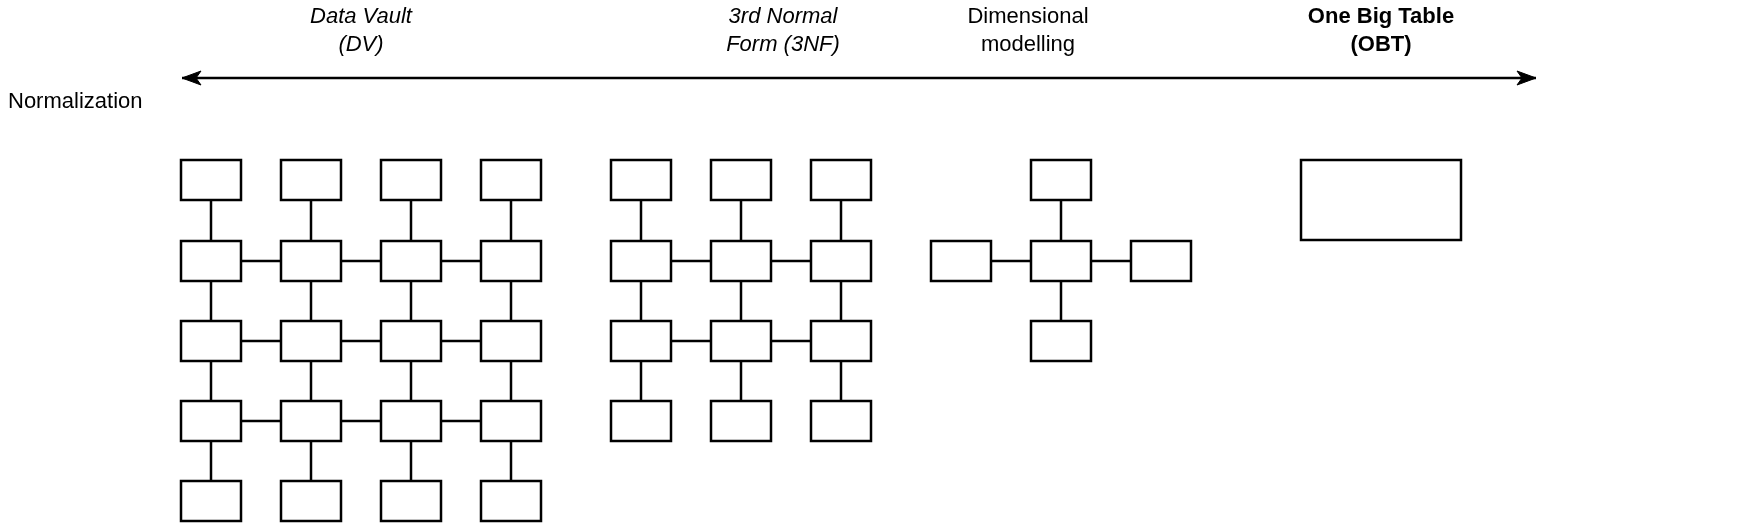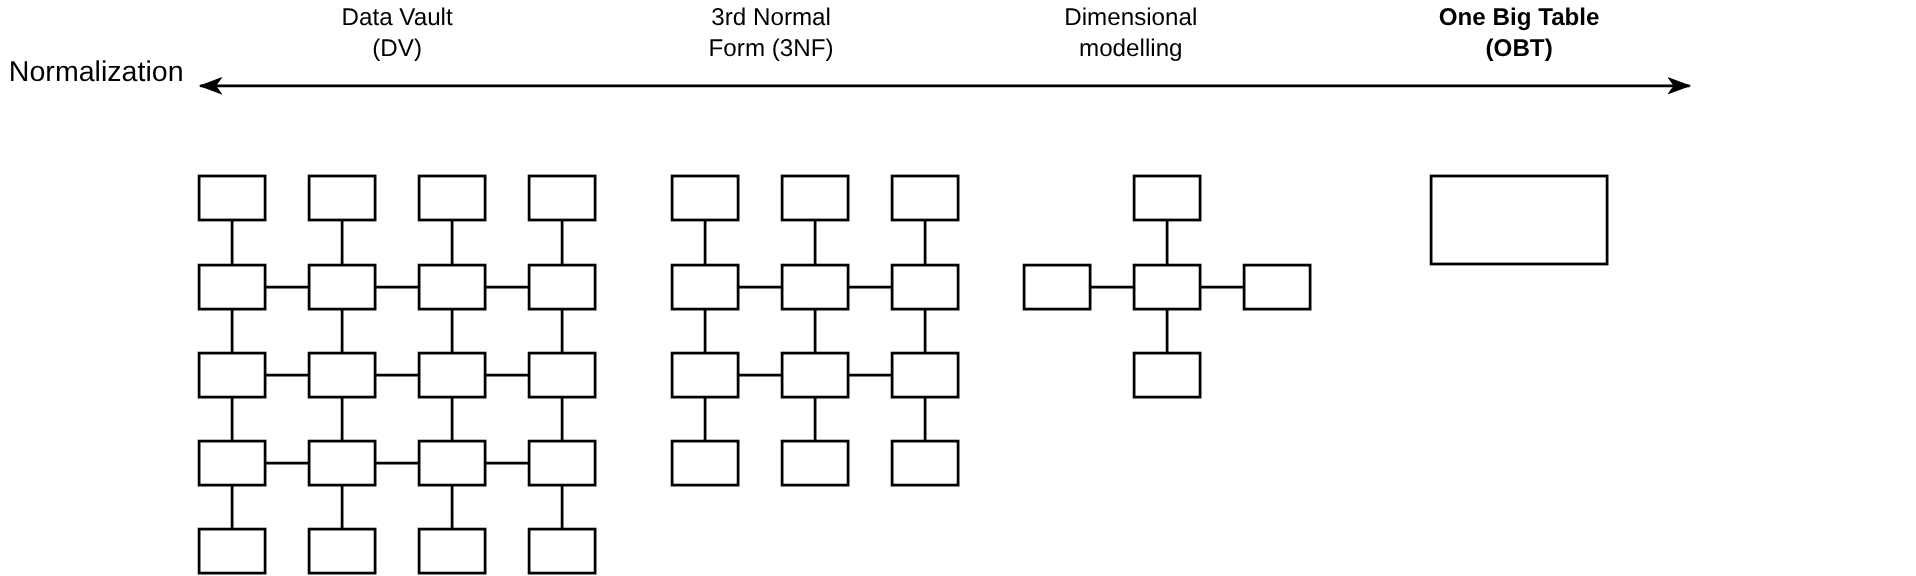--- a/index.html
+++ b/index.html
@@ -15,24 +15,25 @@
     background: #ffffff;
     overflow: hidden;
   }
   .stage svg {
     position: absolute;
     left: 0;
     top: 0;
   }
   .axis-label {
     position: absolute;
-    font-size: 26px;
+    font-size: 22px;
     line-height: 26px;
     color: #000000;
     white-space: nowrap;
+    margin-top: 36px;
   }
   .axis-label.left  { left: 8px;    top: 52px; }
   .axis-label.right { left: 1562px; top: 52px; }
   .approach-label {
     position: absolute;
     top: 2px;
     transform: translateX(-50%);
     text-align: center;
     font-size: 22px;
     line-height: 28px;
@@ -142,23 +143,23 @@
       </g>
       <g>
         <rect x="1301" y="160" width="160" height="80" fill="#ffffff" stroke="#000000" stroke-width="2.5"></rect>
       </g>
     </svg>
 
   <div class="axis-label left">Normalization</div>
 
 
   <div id="approach-labels">
-      <div class="approach-label" style="left: 361px;">Data Vault
+      <div class="approach-label" style="left: 361px; font-style: italic;">Data Vault
 (DV)</div>
-      <div class="approach-label" style="left: 701px;">3rd Normal
+      <div class="approach-label" style="left: 783px; font-style: italic;">3rd Normal
 Form (3NF)</div>
       <div class="approach-label" style="left: 1028px;">Dimensional
 modelling</div>
       <div class="approach-label" style="left: 1381px; font-weight: bold;">One Big Table
 (OBT)</div>
     </div>
 
 </div>
 
 </body></html>

